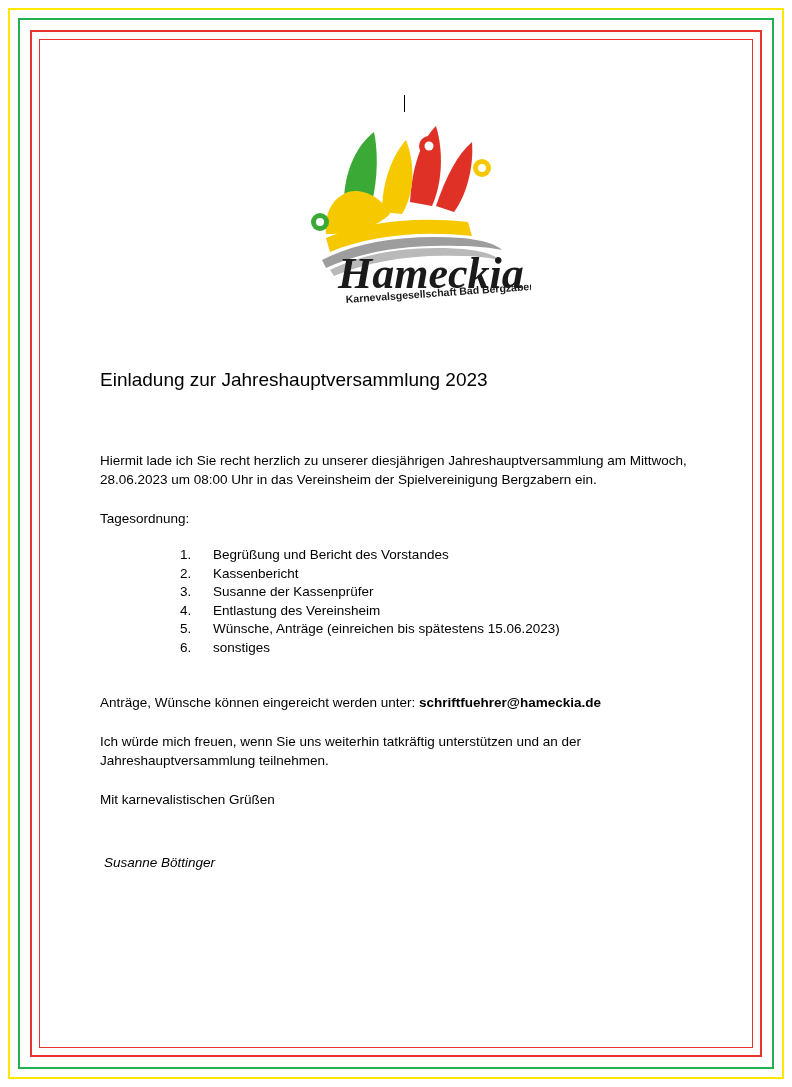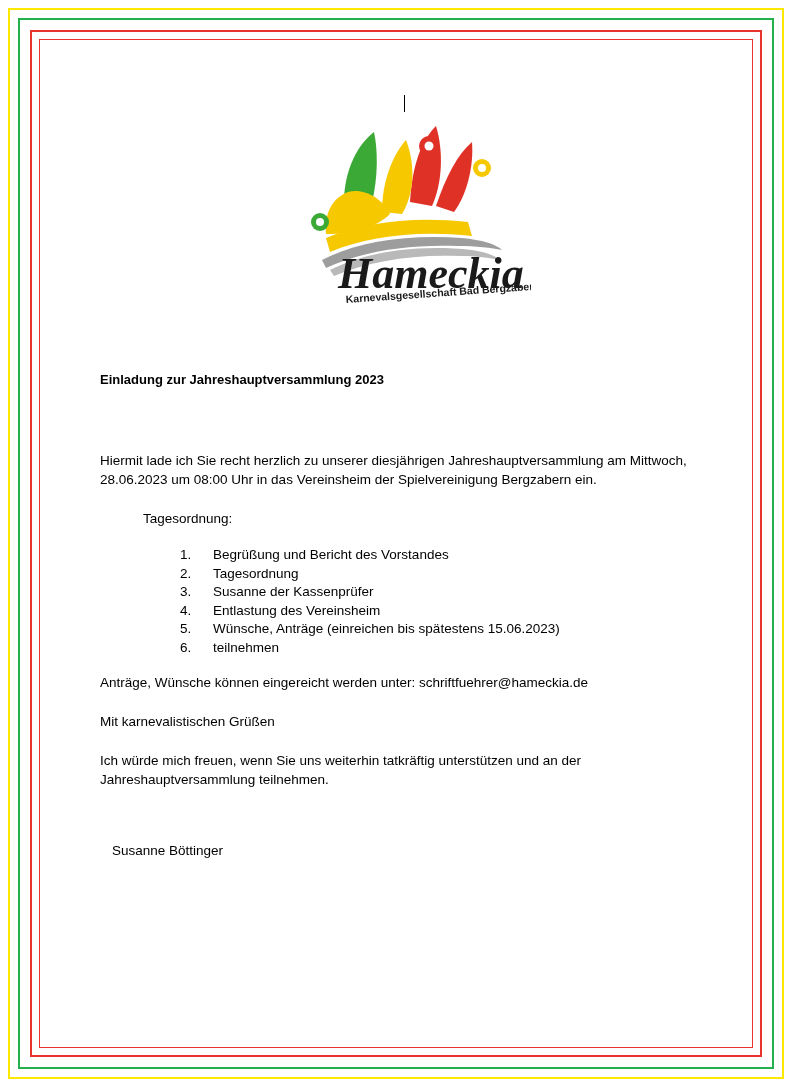--- a/index.html
+++ b/index.html
@@ -85,46 +85,47 @@
   .doc-body {
     position: absolute;
     left: 48px;
     top: 330px;
     width: 620px;
     font-size: 13.5px;
     line-height: 19px;
   }
 
   .title {
-    font-weight: bold;
-    font-size: 13px;
+    font-weight: normal;
+    font-size: 19px;
     margin: 0 0 62px 0;
   }
 
   .para {
     margin: 0 0 20px 0;
   }
-  .para.tight { margin-bottom: 18px; margin-left: 43px; }
+  .para.tight { margin-bottom: 18px; }
 
   ol.agenda {
-    margin: 0 0 16px 0;
+    margin: 0 0 36px 0;
     padding-left: 95px;
     list-style-position: outside;
   }
   ol.agenda li {
     margin: 0;
     padding-left: 18px;
     line-height: 18.5px;
   }
 
   .mail {
-    font-weight: normal;
+    font-weight: bold;
   }
   .sig-name {
-    margin: 12px;
+    font-style: italic;
+    margin: 4px;
   }
   .sig-role {
     margin: 0;
   }
   .spacer-sig { height: 20px; }
 </style>
 </head>
 <body>
 
 <div class="frame-yellow"></div>
@@ -167,31 +168,31 @@
   <div class="doc-body">
 
     <p class="title">Einladung zur Jahreshauptversammlung 2023</p>
 
     <p class="para">Hiermit lade ich Sie recht herzlich zu unserer diesjährigen Jahreshauptversammlung am Mittwoch, 28.06.2023 um 08:00 Uhr in das Vereinsheim der Spielvereinigung Bergzabern ein.</p>
 
     <p class="para tight">Tagesordnung:</p>
 
     <ol class="agenda">
       <li>Begrüßung und Bericht des Vorstandes</li>
-      <li>Tagesordnung</li>
+      <li>Kassenbericht</li>
       <li>Susanne der Kassenprüfer</li>
       <li>Entlastung des Vereinsheim</li>
       <li>Wünsche, Anträge (einreichen bis spätestens 15.06.2023)</li>
-      <li>teilnehmen</li>
+      <li>sonstiges</li>
     </ol>
 
     <p class="para"><span>Anträge, Wünsche können eingereicht werden unter: </span><span class="mail">schriftfuehrer@hameckia.de</span></p>
 
+    <p class="para">Ich würde mich freuen, wenn Sie uns weiterhin tatkräftig unterstützen und an der Jahreshauptversammlung teilnehmen.</p>
+
     <p class="para">Mit karnevalistischen Grüßen</p>
-
-    <p class="para">Ich würde mich freuen, wenn Sie uns weiterhin tatkräftig unterstützen und an der Jahreshauptversammlung teilnehmen.</p>
 
     <div class="spacer-sig"></div>
 
     <p class="sig-name">Susanne Böttinger</p>
 
   </div>
 </div>
 
 </body></html>

